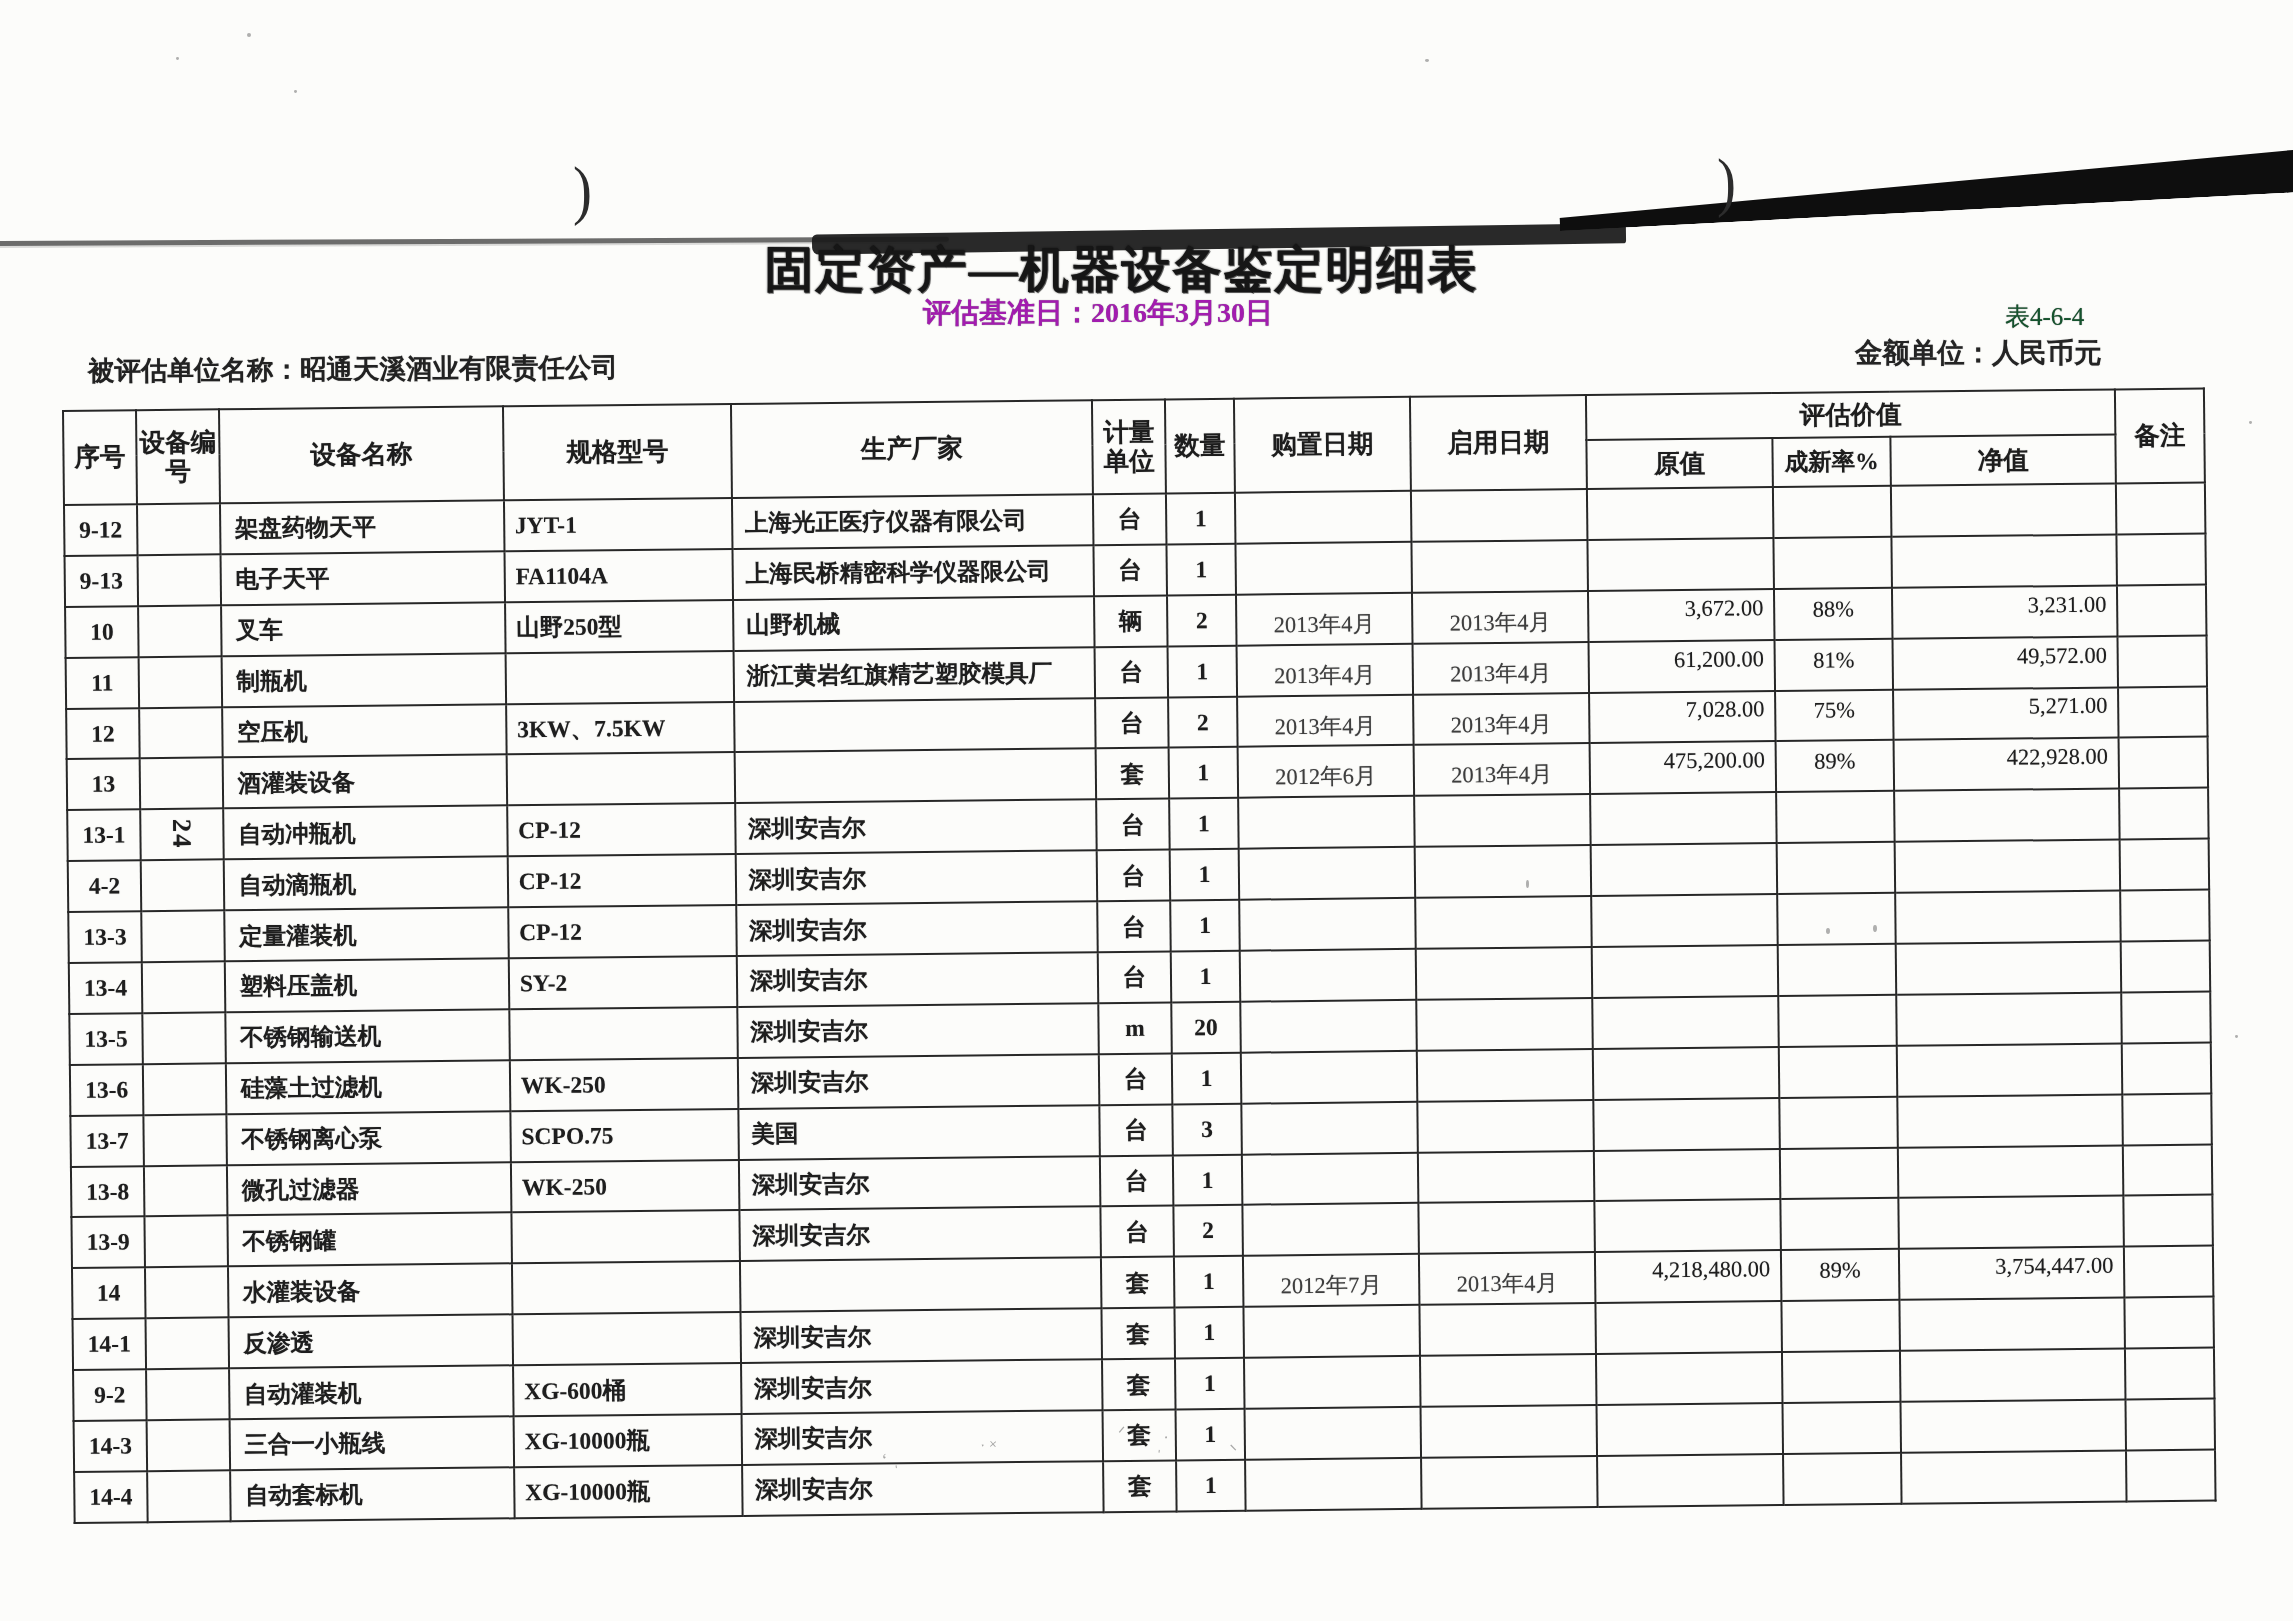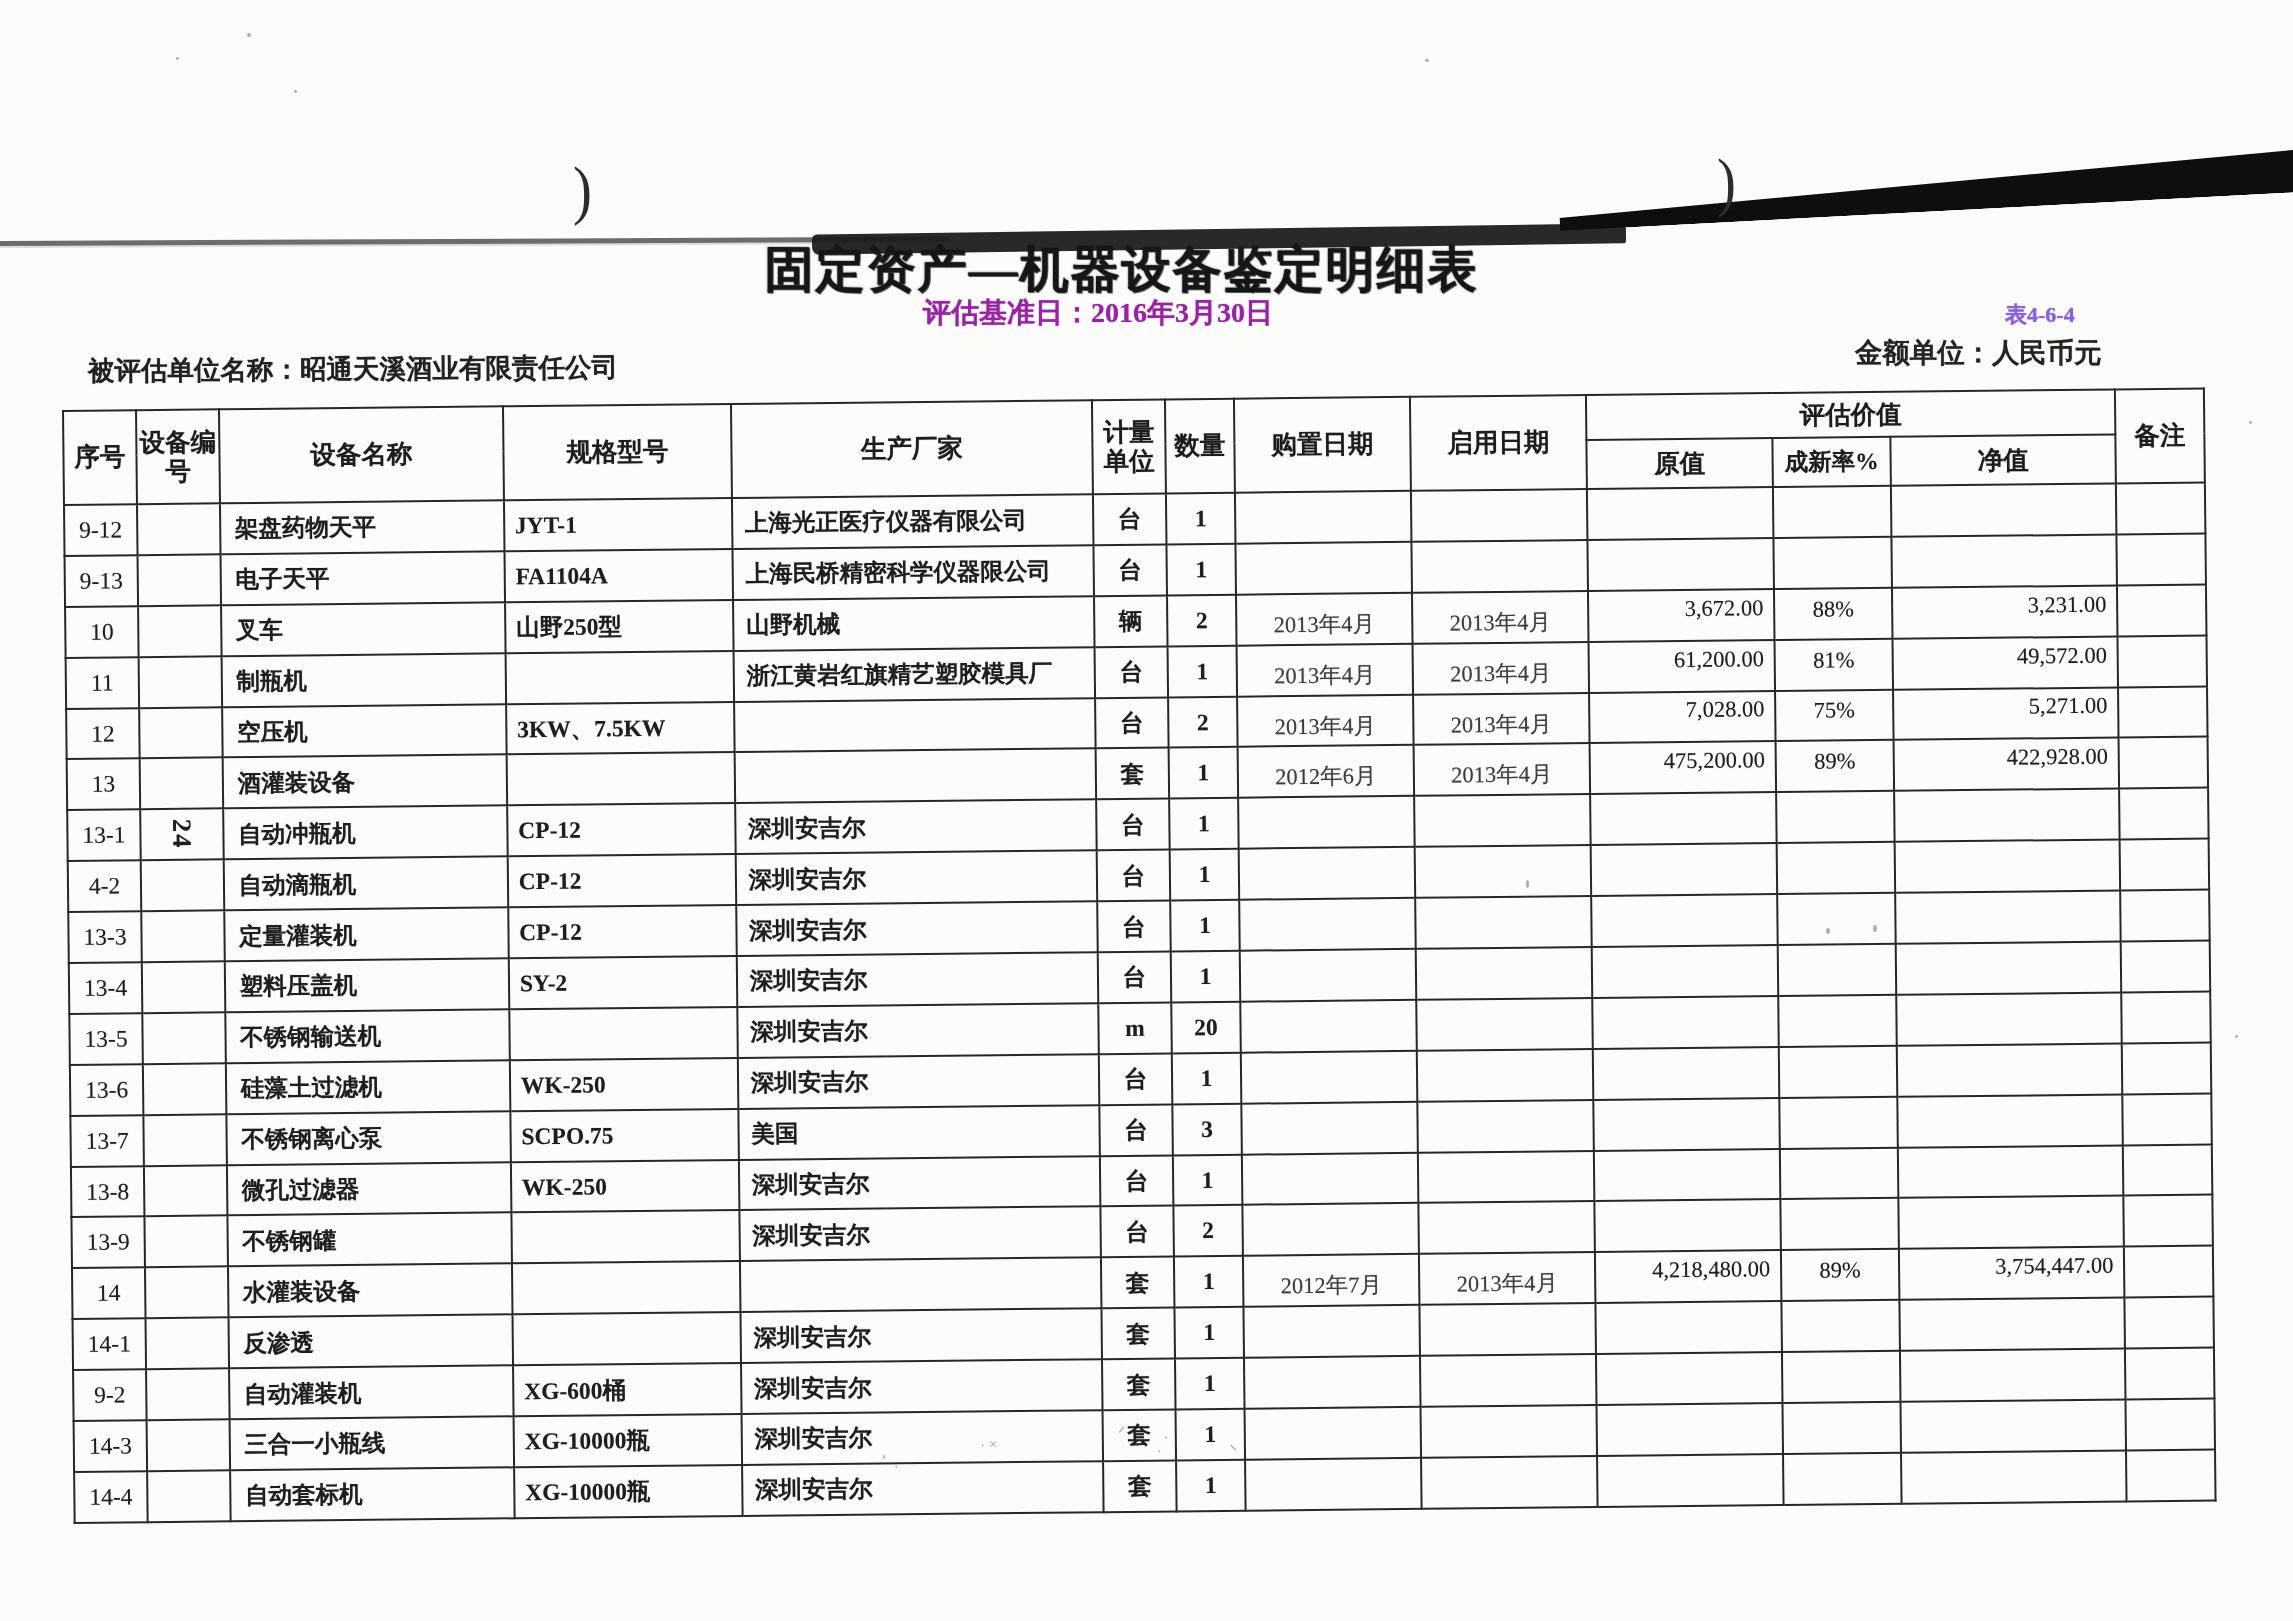--- a/index.html
+++ b/index.html
@@ -41,22 +41,22 @@
     text-align:center;font-size:49px;font-weight:700;letter-spacing:2px;
     color:#161616;text-shadow:0 0 2px rgba(10,10,10,.85),1px 1px 0 rgba(20,20,20,.6);
     white-space:nowrap;
   }
   .doc-subtitle{
     position:absolute;left:804px;top:294px;width:588px;
     text-align:center;font-size:28px;font-weight:700;color:#a21caf;
     white-space:nowrap;text-shadow:0 0 1px rgba(0,0,0,.5);
   }
   .table-no{
-    position:absolute;left:2005px;top:300px;font-size:22px;font-weight:700;
-    color:#8b5cf6;text-shadow:0 0 1px rgba(0,0,0,.6);
+    position:absolute;left:2005px;top:300px;font-size:25px;font-weight:400;
+    color:#14532d;text-shadow:0 0 1px rgba(0,0,0,.6);
   }
   .amount-unit{
     position:absolute;left:1855px;top:335px;font-size:27.4px;font-weight:600;
     color:#242424;white-space:nowrap;text-shadow:0 0 1px rgba(0,0,0,.4);text-align:right;
   }
   .entity-line{
     position:absolute;left:88px;top:351px;font-size:26.5px;font-weight:600;
     color:#222;white-space:nowrap;transform:rotate(-0.4deg);
     text-shadow:0 0 1px rgba(0,0,0,.4);
   }
@@ -80,21 +80,21 @@
   }
   thead tr.h1 th{height:43px;}
   thead tr.h2 th{height:47px;}
   tbody td{
     height:42px;font-size:23.5px;color:#1e1e1e;
     text-align:center;vertical-align:middle;white-space:nowrap;
   }
   td.c-name{text-align:left;padding-left:13.7px;font-weight:600;}
   td.c-model{text-align:left;padding-left:9.8px;font-weight:600;}
   td.c-maker{text-align:left;padding-left:11.8px;font-weight:600;}
-  td.c-seq{font-weight:400;border-radius:20px;}
+  td.c-seq{font-weight:700;border-radius:20px;}
   td.c-unit,td.c-qty{font-weight:600;}
   td.c-buy,td.c-use{font-size:22.5px;color:#3e3e3e;vertical-align:bottom;padding-bottom:3.9px;}
   td.c-orig,td.c-net{text-align:right;padding-right:9.8px;font-size:22.5px;vertical-align:top;padding-top:4.9px;}
   td.c-rate{font-size:22.5px;vertical-align:top;padding-top:6.9px;}
   th.h-rate{font-size:23.5px;}
   .rot{
     display:inline-block;transform:rotate(90deg);
     font-size:26.5px;font-weight:600;letter-spacing:2px;
   }
   

